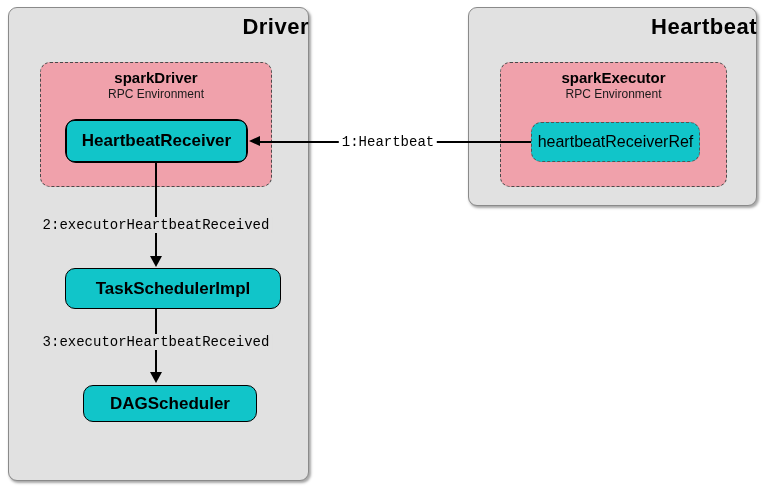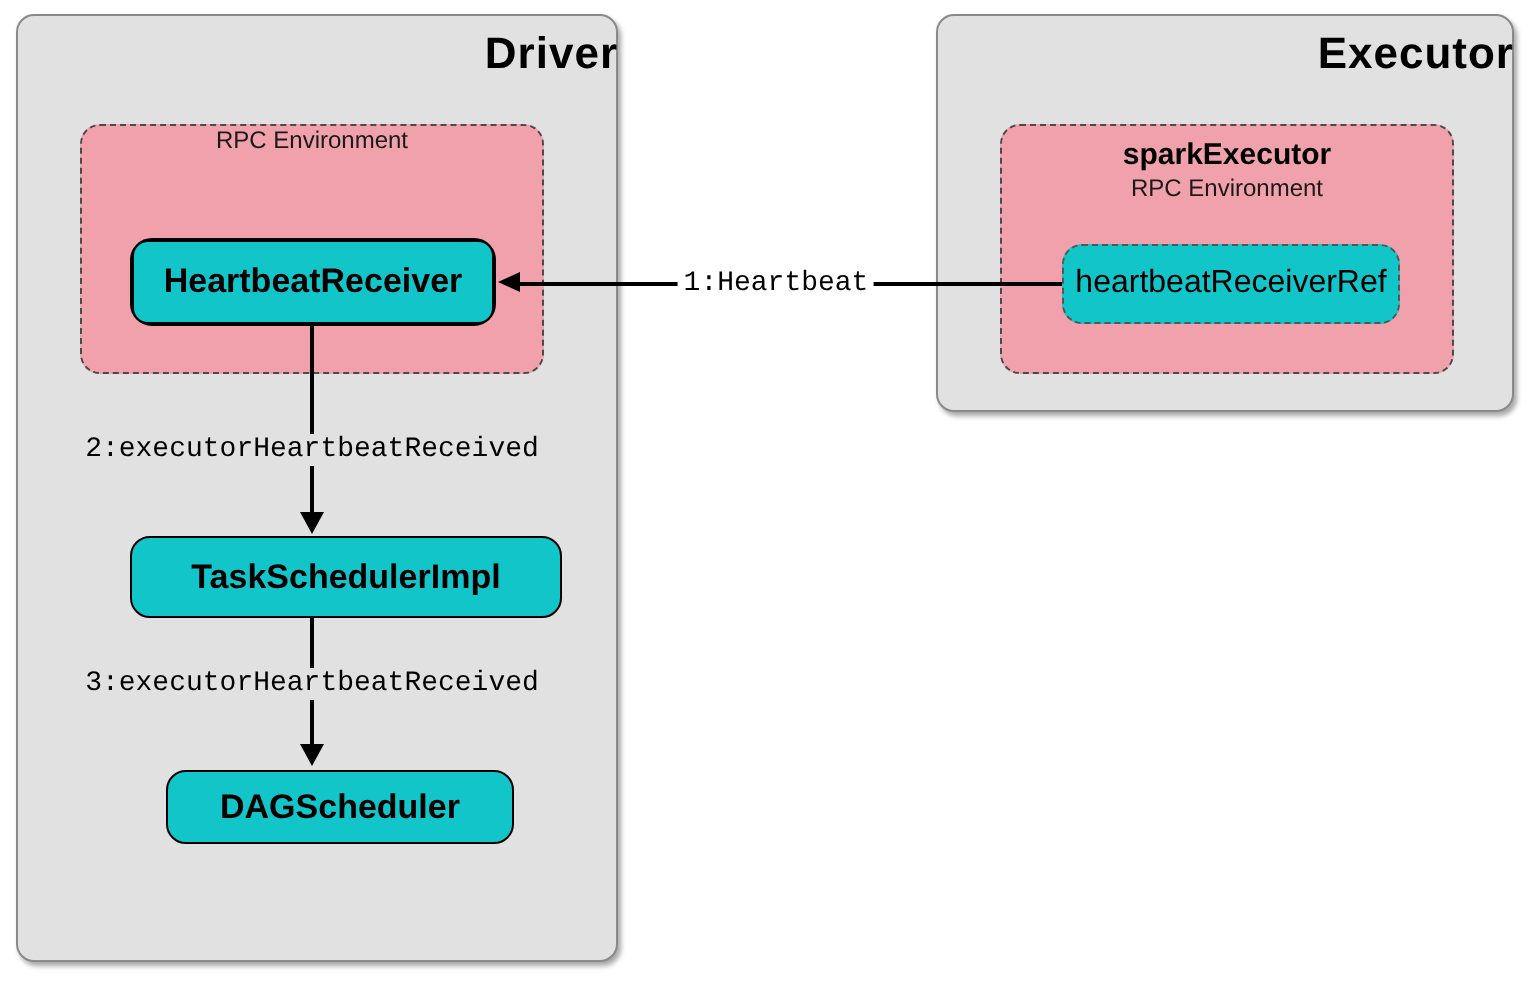--- a/index.html
+++ b/index.html
@@ -134,41 +134,42 @@
 </style>
 </head>
 <body>
 
 <div class="canvas">
 
   <div class="container-box" style="left:8px; top:7px; width:301px; height:474px;"></div>
   <div class="box-title" style="left:8px; top:14px; width:301px;">Driver</div>
 
   <div class="rpc-env" style="left:40px; top:62px; width:232px; height:125px;">
+    <div class="env-name">sparkDriver</div>
     <div class="env-sub">RPC Environment</div>
   </div>
 
   <div class="node-double-outer" style="left:65px; top:119px; width:183px; height:44px;">
     <div class="node-inner">HeartbeatReceiver</div>
   </div>
 
   <div class="vline" style="left:155px; top:163px; height:94px;"></div>
   <div class="edge-label bg-gray" style="left:156px; top:217px;">2:executorHeartbeatReceived</div>
   <div class="arrow-down" style="left:150px; top:256px;"></div>
 
   <div class="node" style="left:65px; top:268px; width:216px; height:41px;">TaskSchedulerImpl</div>
 
   <div class="vline" style="left:155px; top:309px; height:63px;"></div>
   <div class="edge-label bg-gray" style="left:156px; top:334px;">3:executorHeartbeatReceived</div>
   <div class="arrow-down" style="left:150px; top:372px;"></div>
 
   <div class="node" style="left:83px; top:385px; width:174px; height:37px;">DAGScheduler</div>
 
   <div class="container-box" style="left:468px; top:7px; width:289px; height:199px;"></div>
-  <div class="box-title" style="left:468px; top:14px; width:289px;">Executor</div>
+  <div class="box-title" style="left:468px; top:14px; width:289px;">Heartbeat</div>
 
   <div class="rpc-env" style="left:500px; top:62px; width:227px; height:125px;">
     <div class="env-name">sparkExecutor</div>
     <div class="env-sub">RPC Environment</div>
   </div>
 
   <div class="node-ref" style="left:531px; top:122px; width:169px; height:40px;">heartbeatReceiverRef</div>
 
   <div class="hline" style="left:258px; top:141px; width:273px;"></div>
   <div class="arrow-left" style="left:249px; top:136px;"></div>

